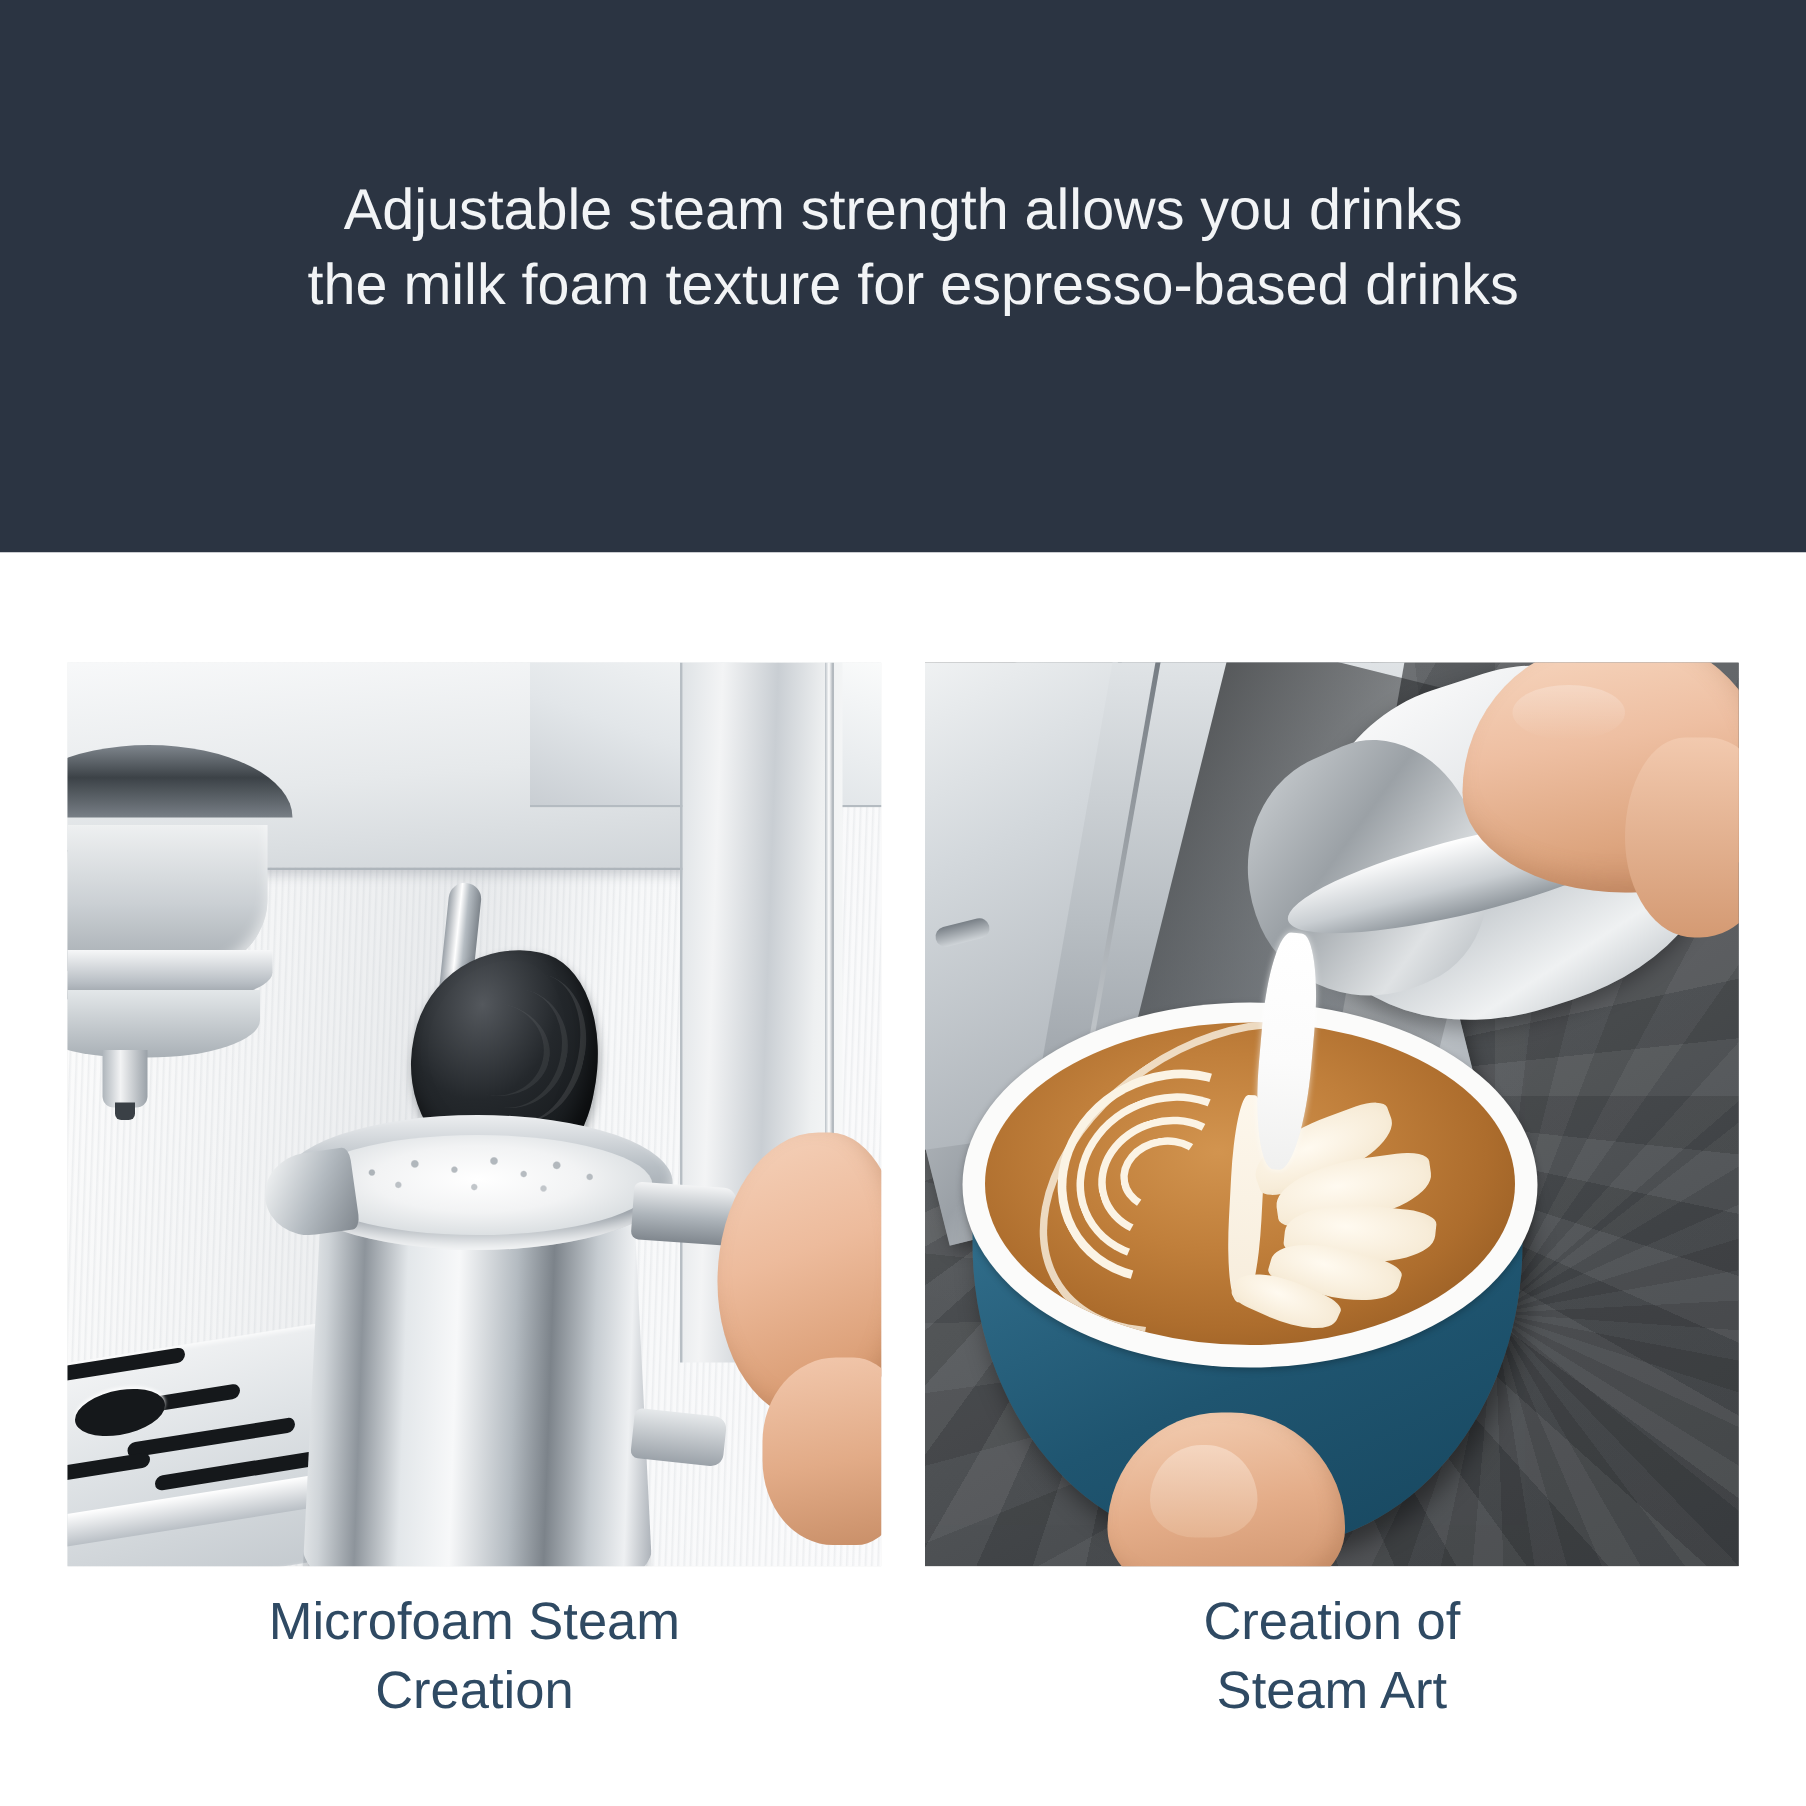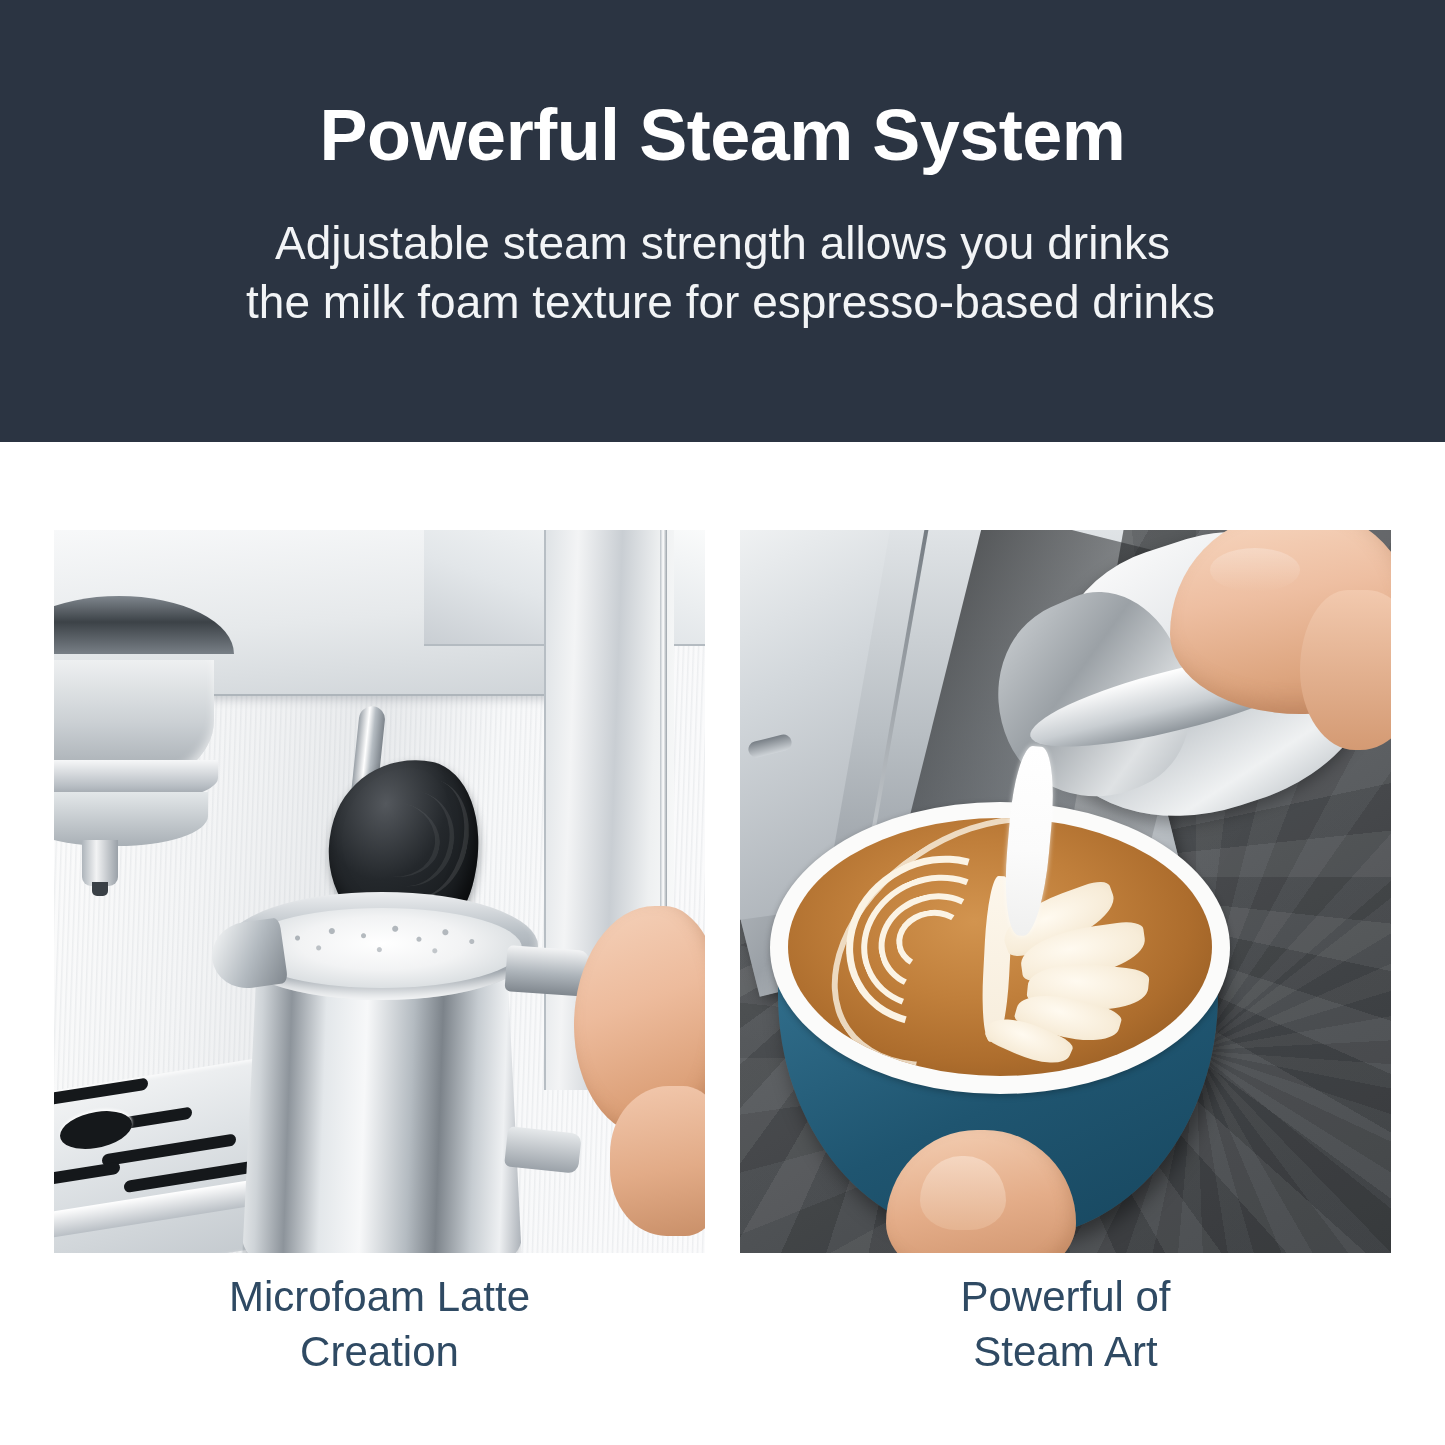--- a/index.html
+++ b/index.html
@@ -394,21 +394,20 @@
     border-radius:48% 48% 42% 42%/60% 60% 40% 40%;
     opacity:.85;
   }
 </style>
 </head>
 <body>
 
 <div class="page">
 
   <div class="header">
-    <div class="header-title">Powerful Steam System</div>
     <div class="header-sub">
       <span class="l1">Adjustable steam strength allows you drinks</span>
       <span class="l2">the milk foam texture for espresso-based drinks</span>
     </div>
   </div>
 
   <div class="panels">
 
     <div class="panel left">
       <div class="photo">
@@ -502,23 +501,23 @@
           </div>
 
           <div class="stream"></div>
           <div class="thumbB"></div>
           <div class="nail"></div>
         </div>
       </div>
     </div>
 
     <div class="caption left">
-      <span>Microfoam Latte</span>
+      <span>Microfoam Steam</span>
       <span class="c2">Creation</span>
     </div>
 
     <div class="caption right">
-      <span>Powerful of</span>
+      <span>Creation of</span>
       <span class="c2">Steam Art</span>
     </div>
 
   </div>
 </div>
 
 </body></html>

